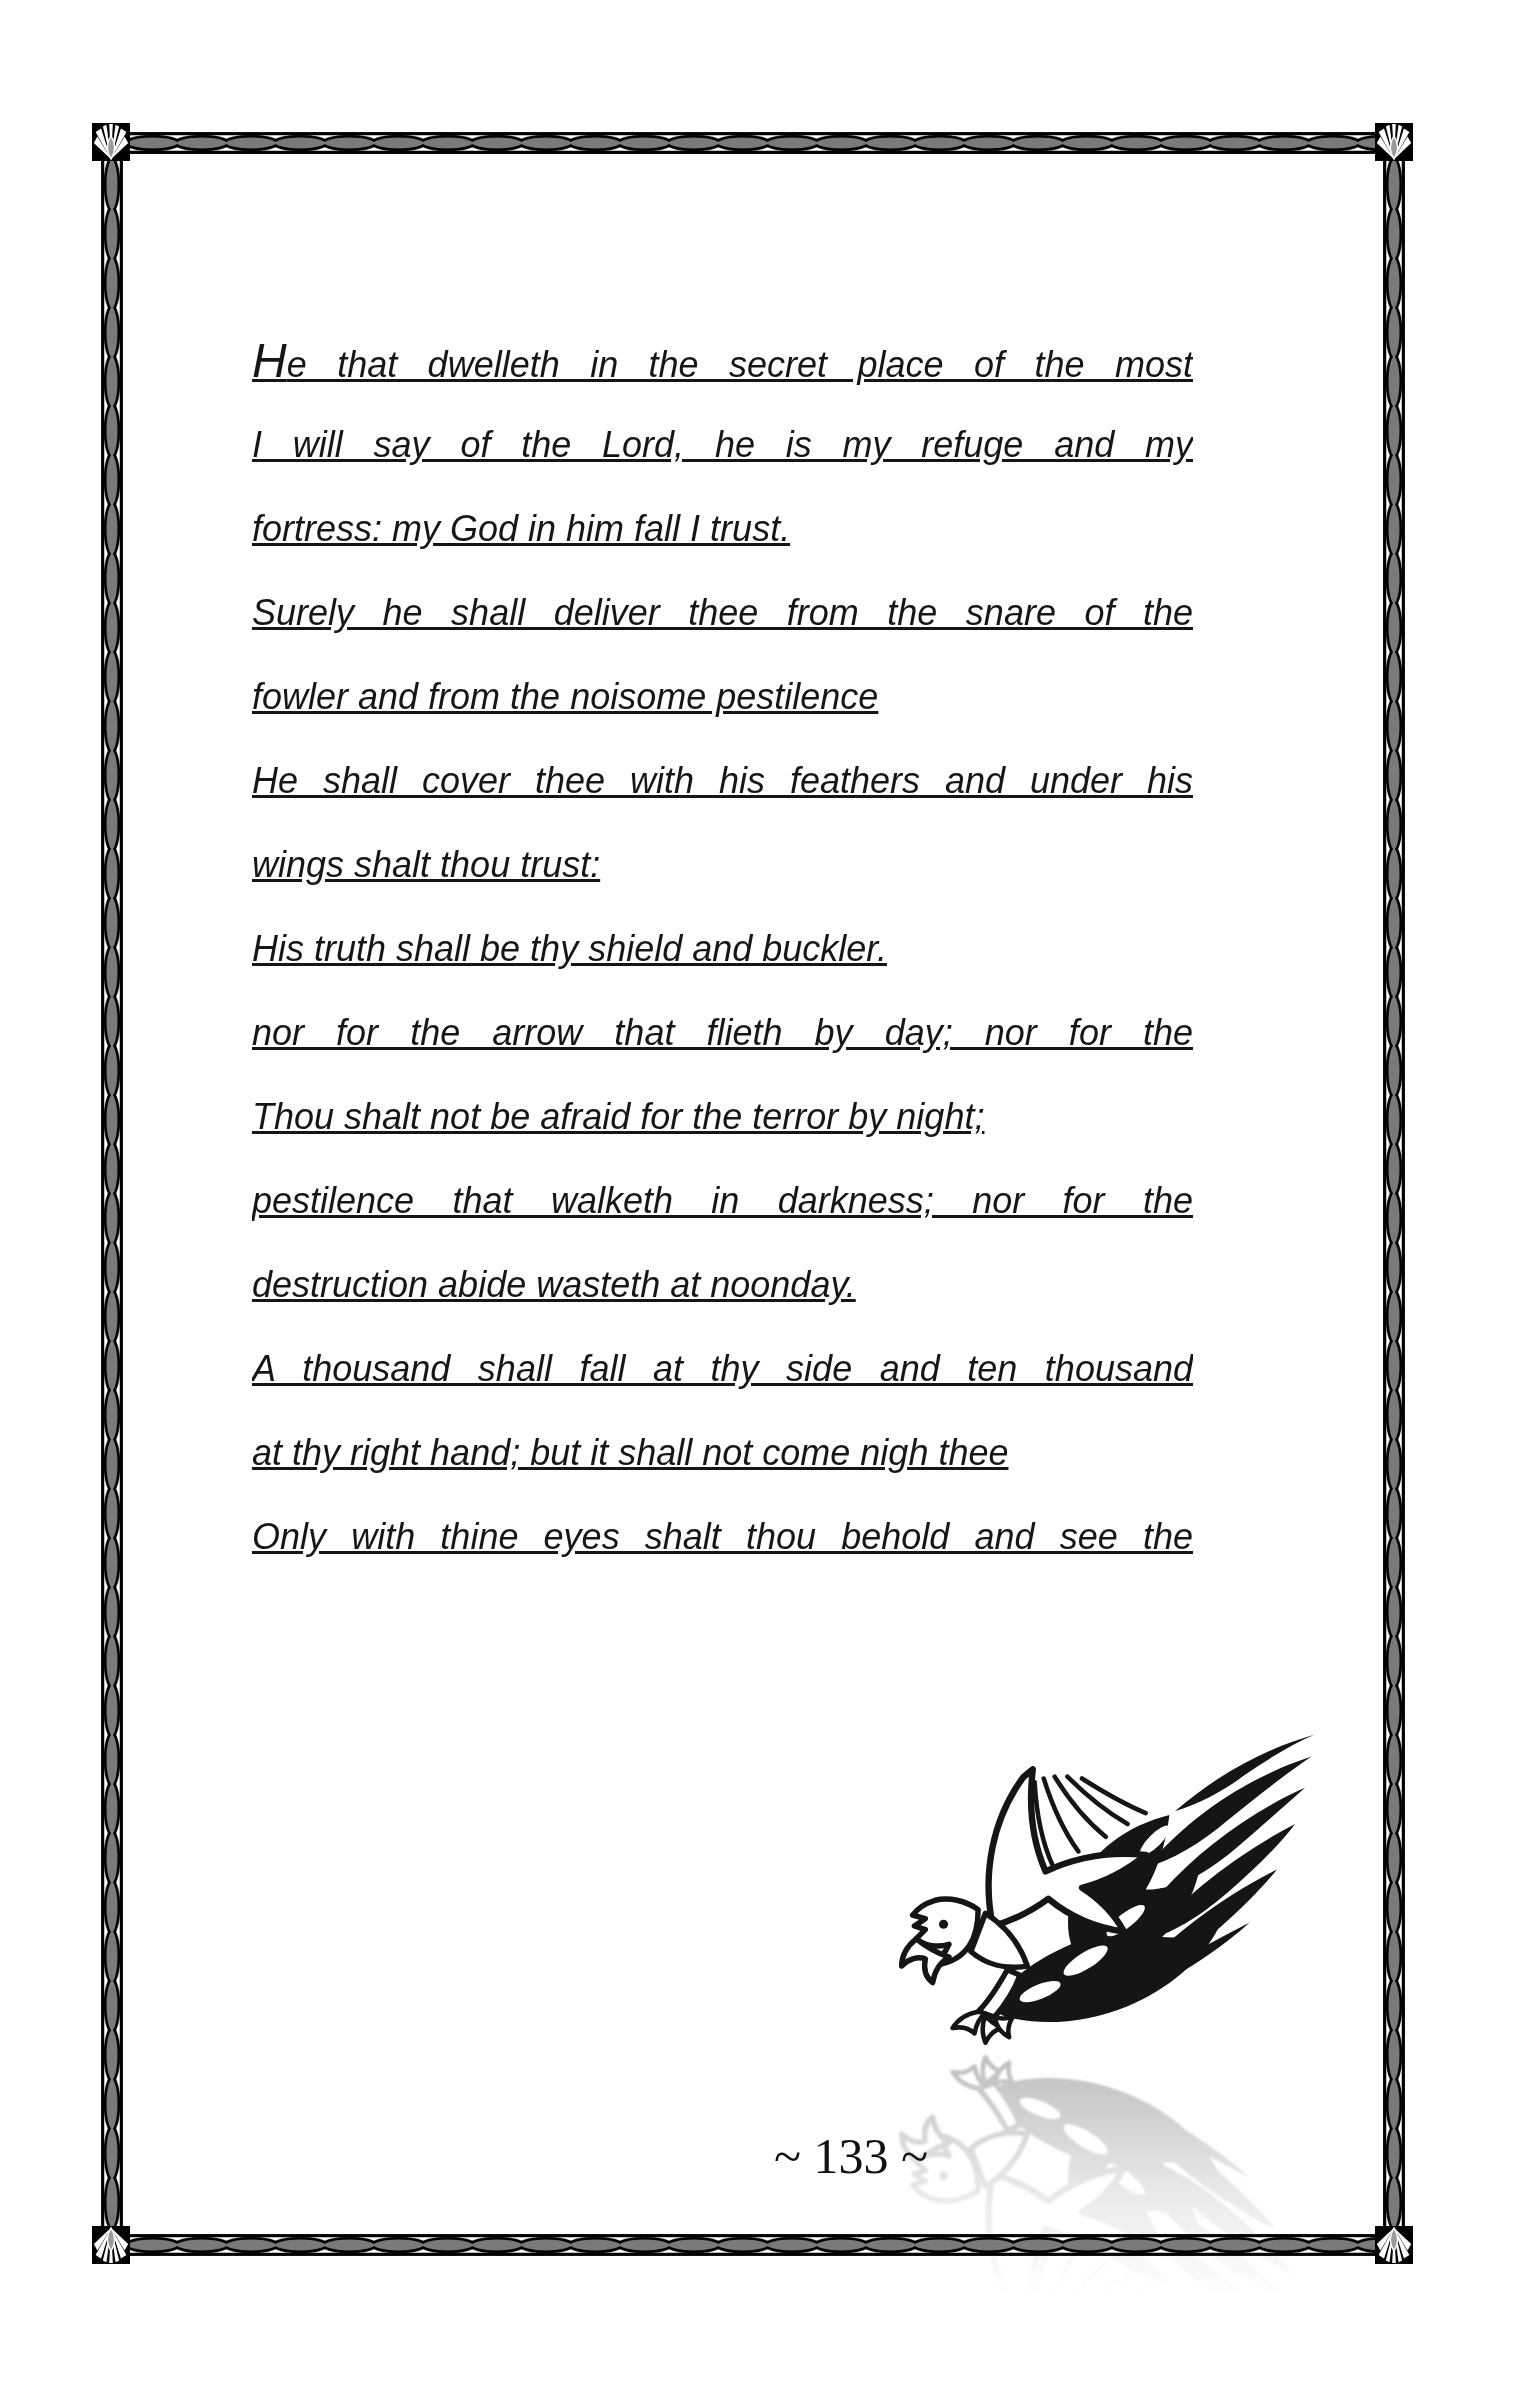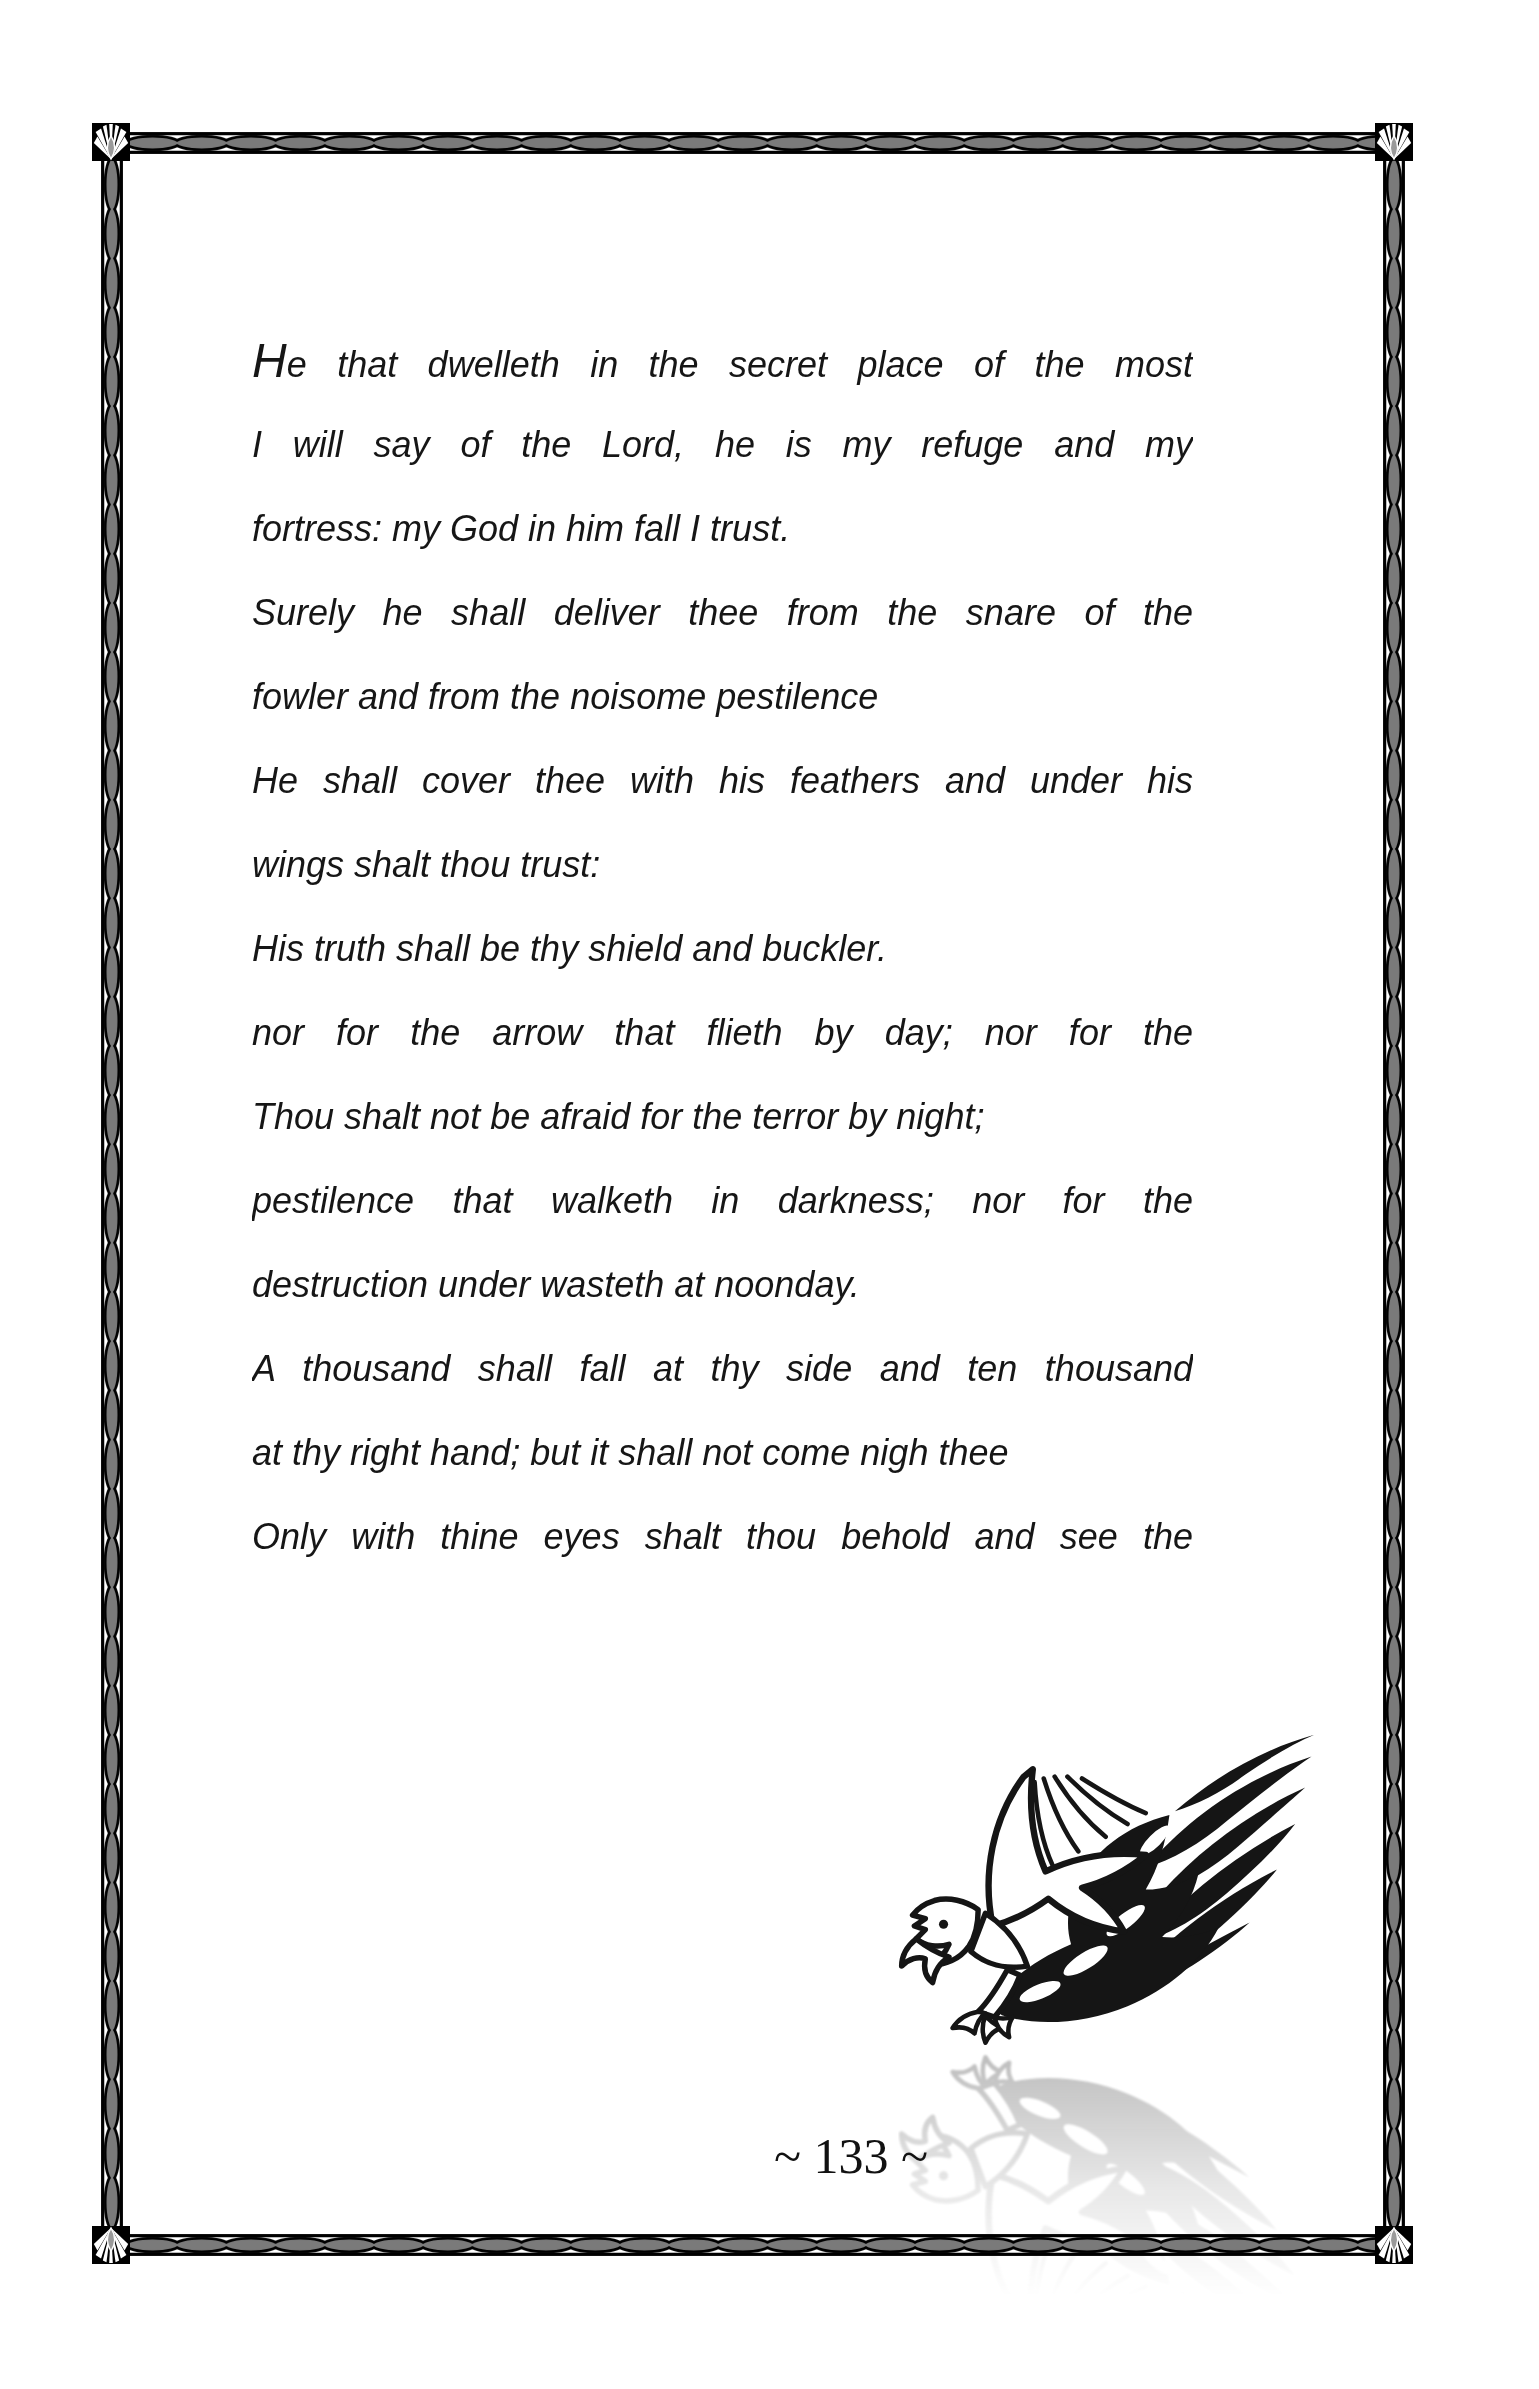--- a/index.html
+++ b/index.html
@@ -22,20 +22,21 @@
     font-style:italic;
     font-size:36px;
     color:#161616;
   }
   .line{
     height:84px;
     line-height:84px;
     overflow:hidden;
     text-align:left;
     white-space:normal;
+    text-decoration:underline;
   }
   .jline{text-align:justify;}
   .jline::after{content:"";display:inline-block;width:100%;height:0;vertical-align:top;}
   .leadcap{font-size:48px;font-style:italic;}
   
   .pagenum{
     position:absolute;
     left:472px; top:2129px; width:456px;
     z-index:2;
     text-align:right;
@@ -130,21 +131,21 @@
       <div class="line jline">I will say of the Lord, he is my refuge and my</div>
       <div class="line">fortress: my God in him fall I trust.</div>
       <div class="line jline">Surely he shall deliver thee from the snare of the</div>
       <div class="line">fowler and from the noisome pestilence</div>
       <div class="line jline">He shall cover thee with his feathers and under his</div>
       <div class="line">wings shalt thou trust:</div>
       <div class="line">His truth shall be thy shield and buckler.</div>
       <div class="line jline">nor for the arrow that flieth by day; nor for the</div>
       <div class="line">Thou shalt not be afraid for the terror by night;</div>
       <div class="line jline">pestilence that walketh in darkness; nor for the</div>
-      <div class="line">destruction under wasteth at noonday.</div>
+      <div class="line">destruction abide wasteth at noonday.</div>
       <div class="line jline">A thousand shall fall at thy side and ten thousand</div>
       <div class="line">at thy right hand; but it shall not come nigh thee</div>
       <div class="line jline">Only with thine eyes shalt thou behold and see the</div>
     </div>
 
   <svg class="eagle" viewBox="0 0 460 350">
     <use href="#eagle-art"></use>
   </svg>
 
   <div class="pagenum">~ 133 ~</div>

